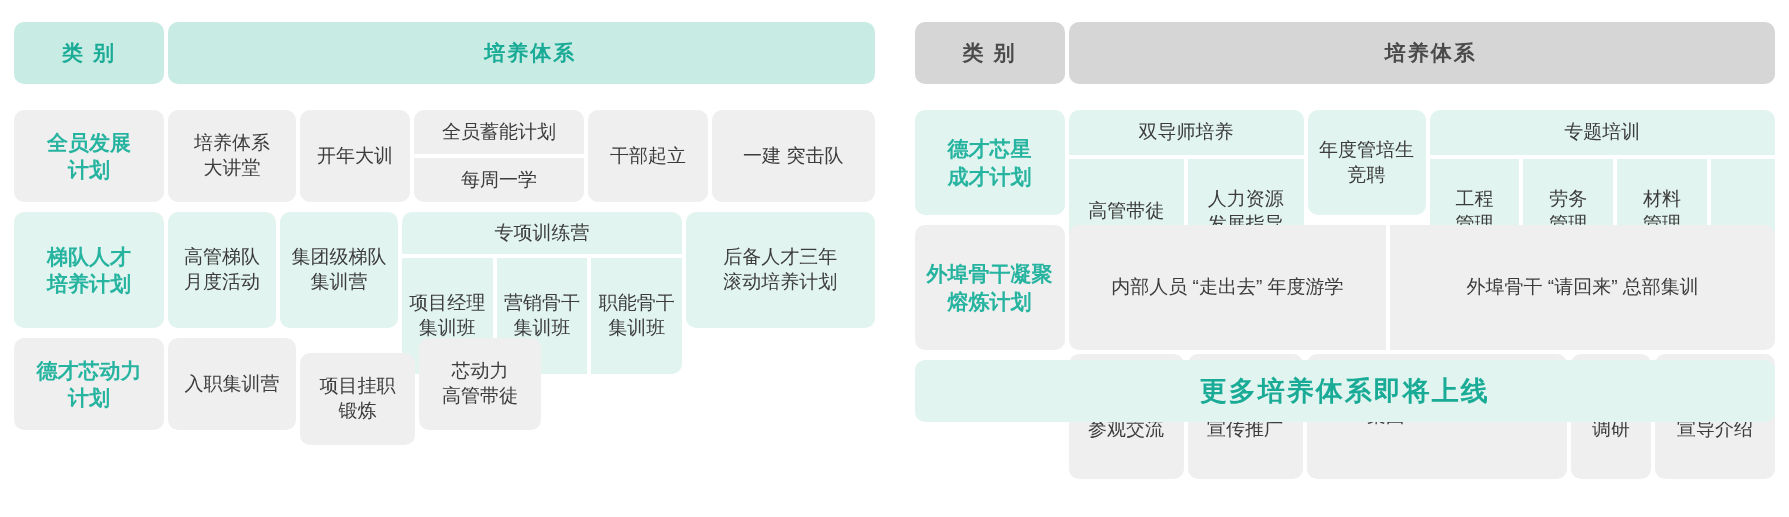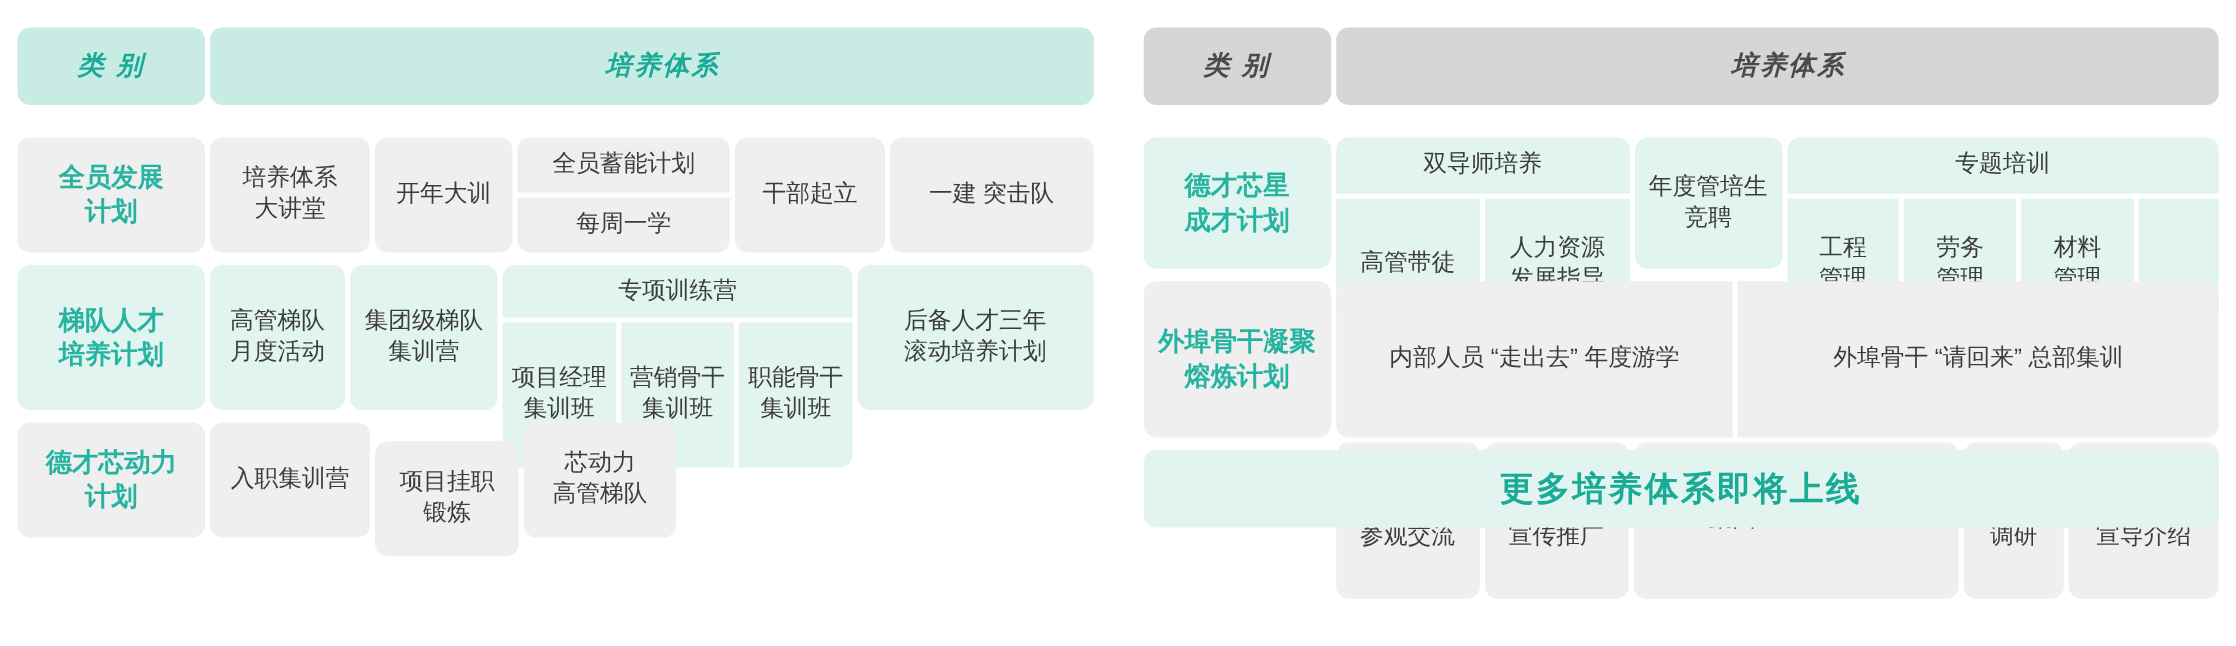--- a/index.html
+++ b/index.html
@@ -65,21 +65,21 @@
 
   
   .rl  { border-top-left-radius: 10px;  border-bottom-left-radius: 10px; }
   .rr  { border-top-right-radius: 10px; border-bottom-right-radius: 10px; }
   .rtl { border-top-left-radius: 10px; }
   .rtr { border-top-right-radius: 10px; }
   .rbl { border-bottom-left-radius: 10px; }
   .rbr { border-bottom-right-radius: 10px; }
 
   
-  .hdr-band { height: 78px; font-style: italic; }
+  .hdr-band { height: 78px; }
   .hdr-band .cell { height: 62px; }
   .hdr-cat { flex: 0 0 150px; }
   .hdr-sys { flex: 1 1 auto; padding-left: 24px; }
 
   
   .stack {
     display: flex;
     flex-direction: column;
     gap: 4px;
     min-width: 0;
@@ -204,21 +204,21 @@
       </div>
       <div class="cell grey rl rr" style="flex:0 0 128px;">
         <span style="white-space:pre-line;">入职集训营</span>
       </div>
       <div class="cell grey rl rr" style="flex:0 0 115px;margin-top:15px;">
         <span style="white-space:pre-line;">项目挂职
 锻炼</span>
       </div>
       <div class="cell grey rl rr" style="flex:0 0 122px;">
         <span style="white-space:pre-line;">芯动力
-高管梯队</span>
+高管带徒</span>
       </div>
     </div>
 
     <div class="spacer"></div>
   </div>
 
   <div class="panel">
 
     <div class="band hdr-band">
       <div class="cell hdr-grey rl rr hdr-cat">

